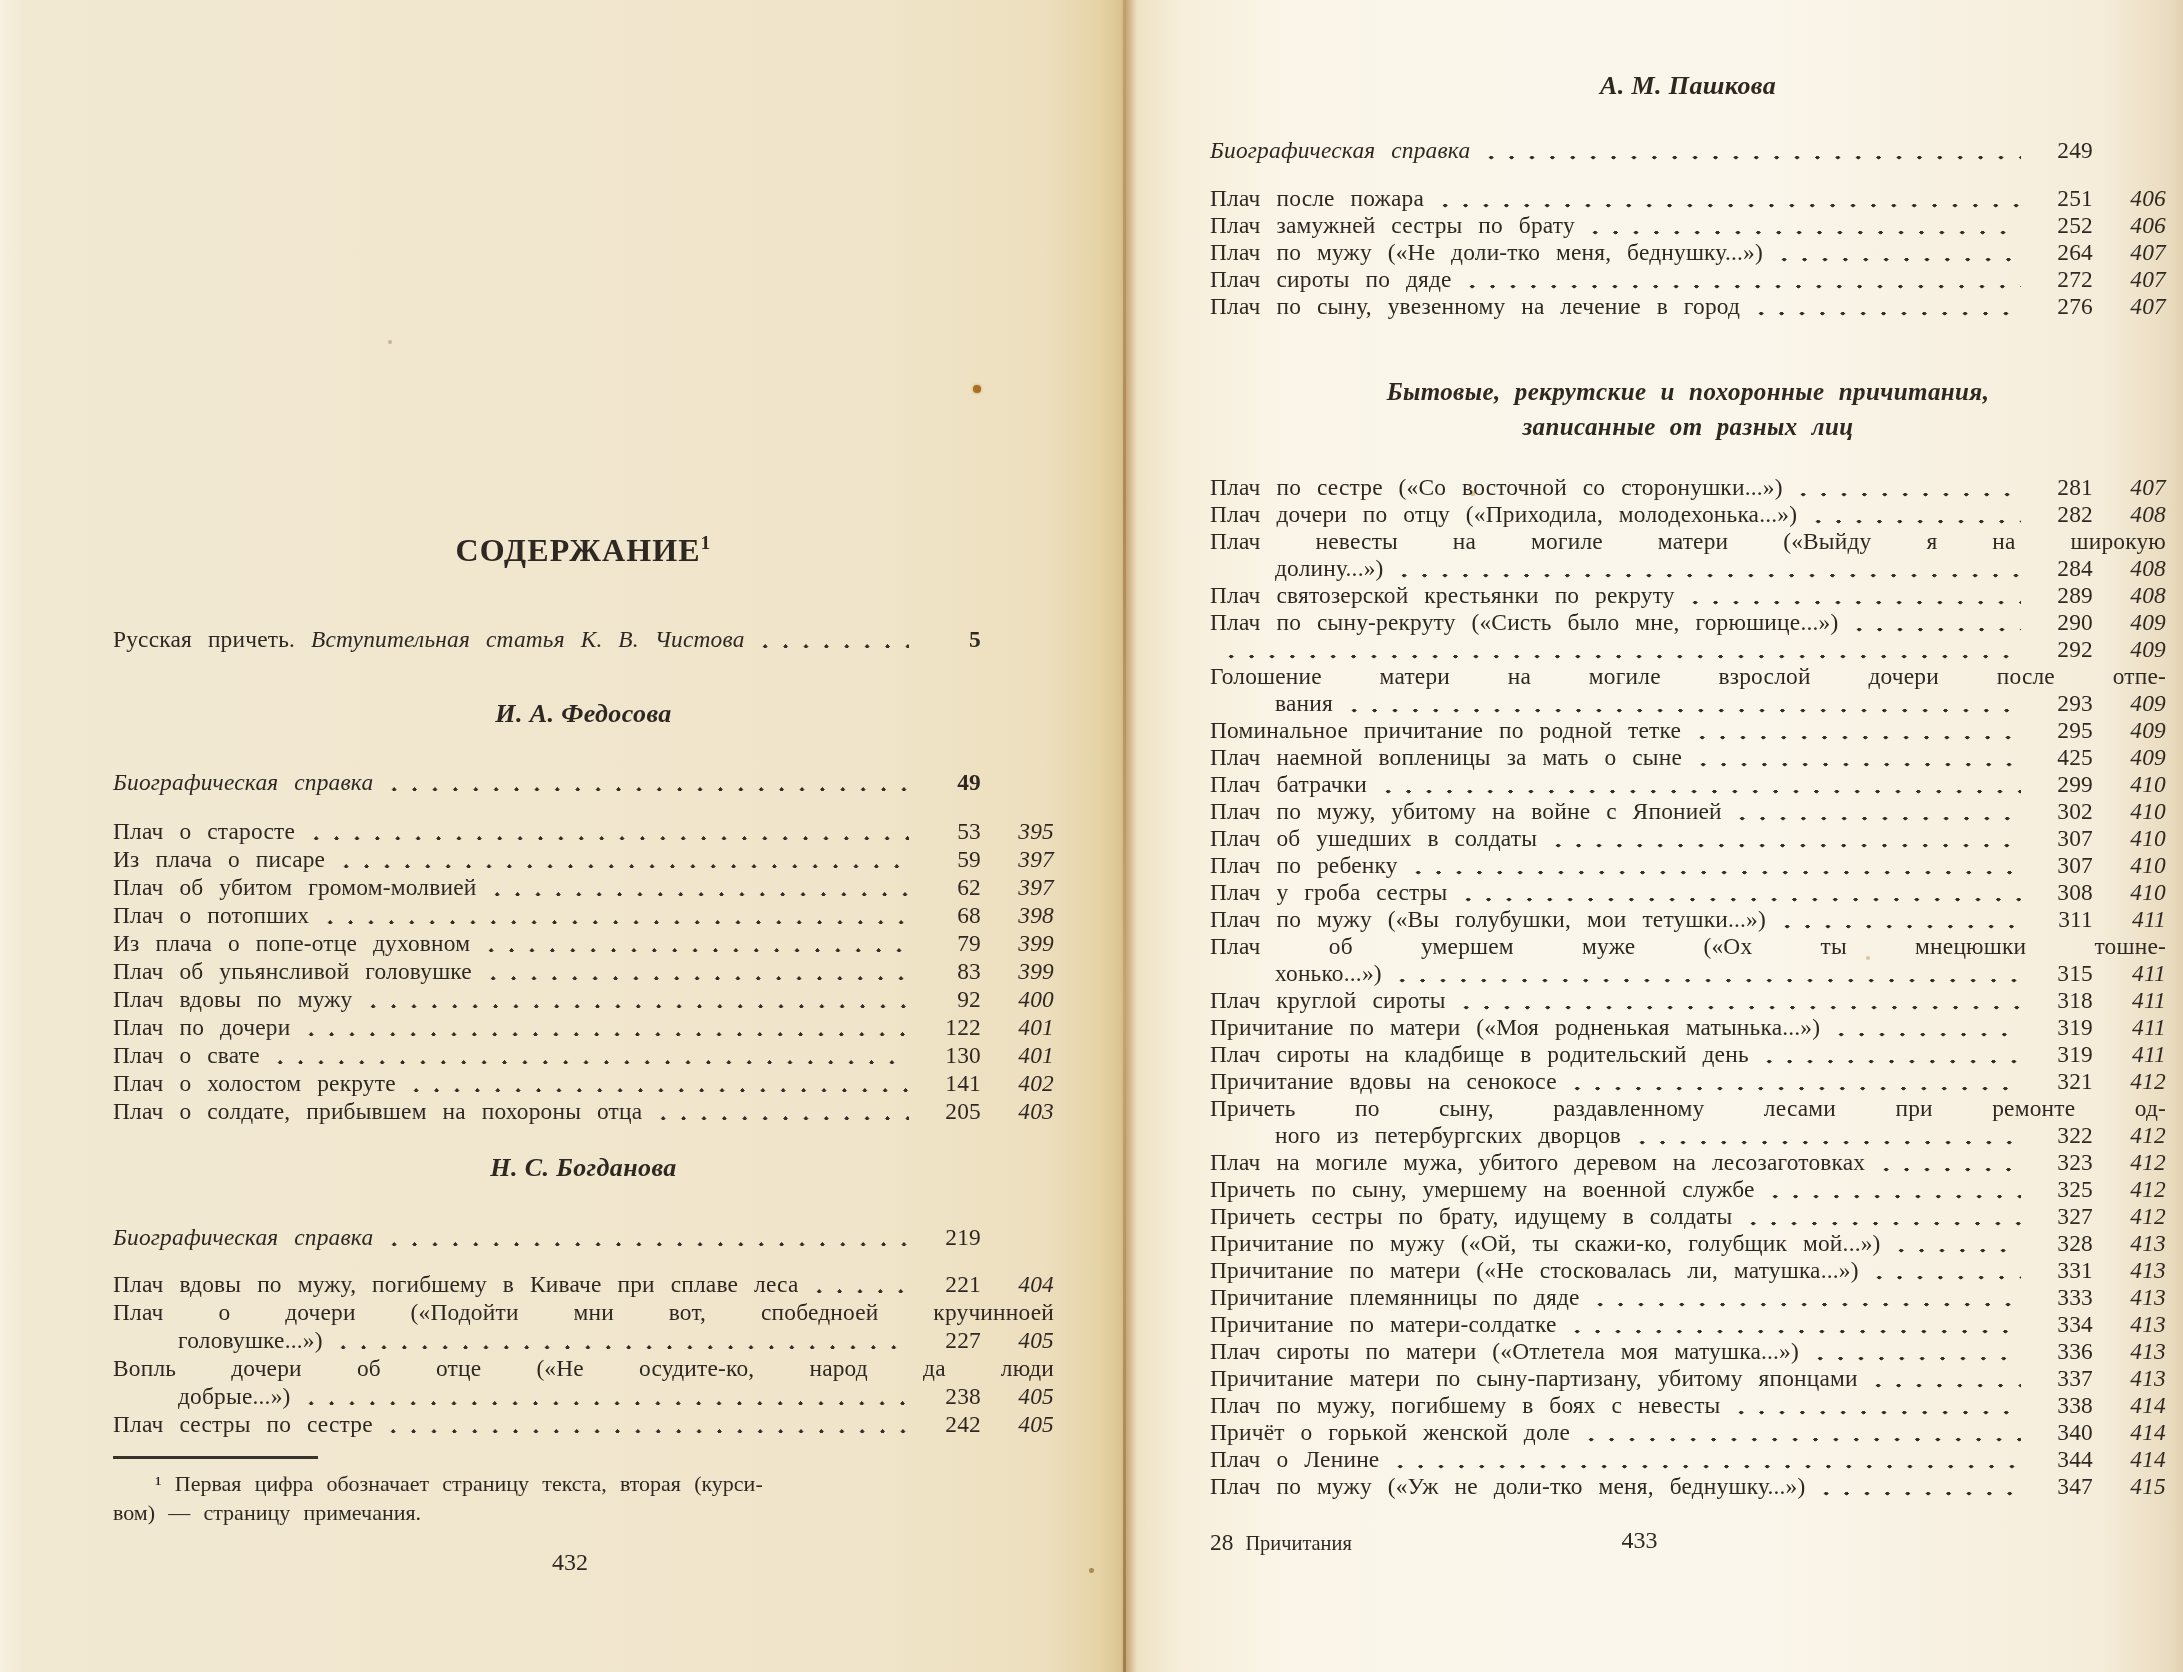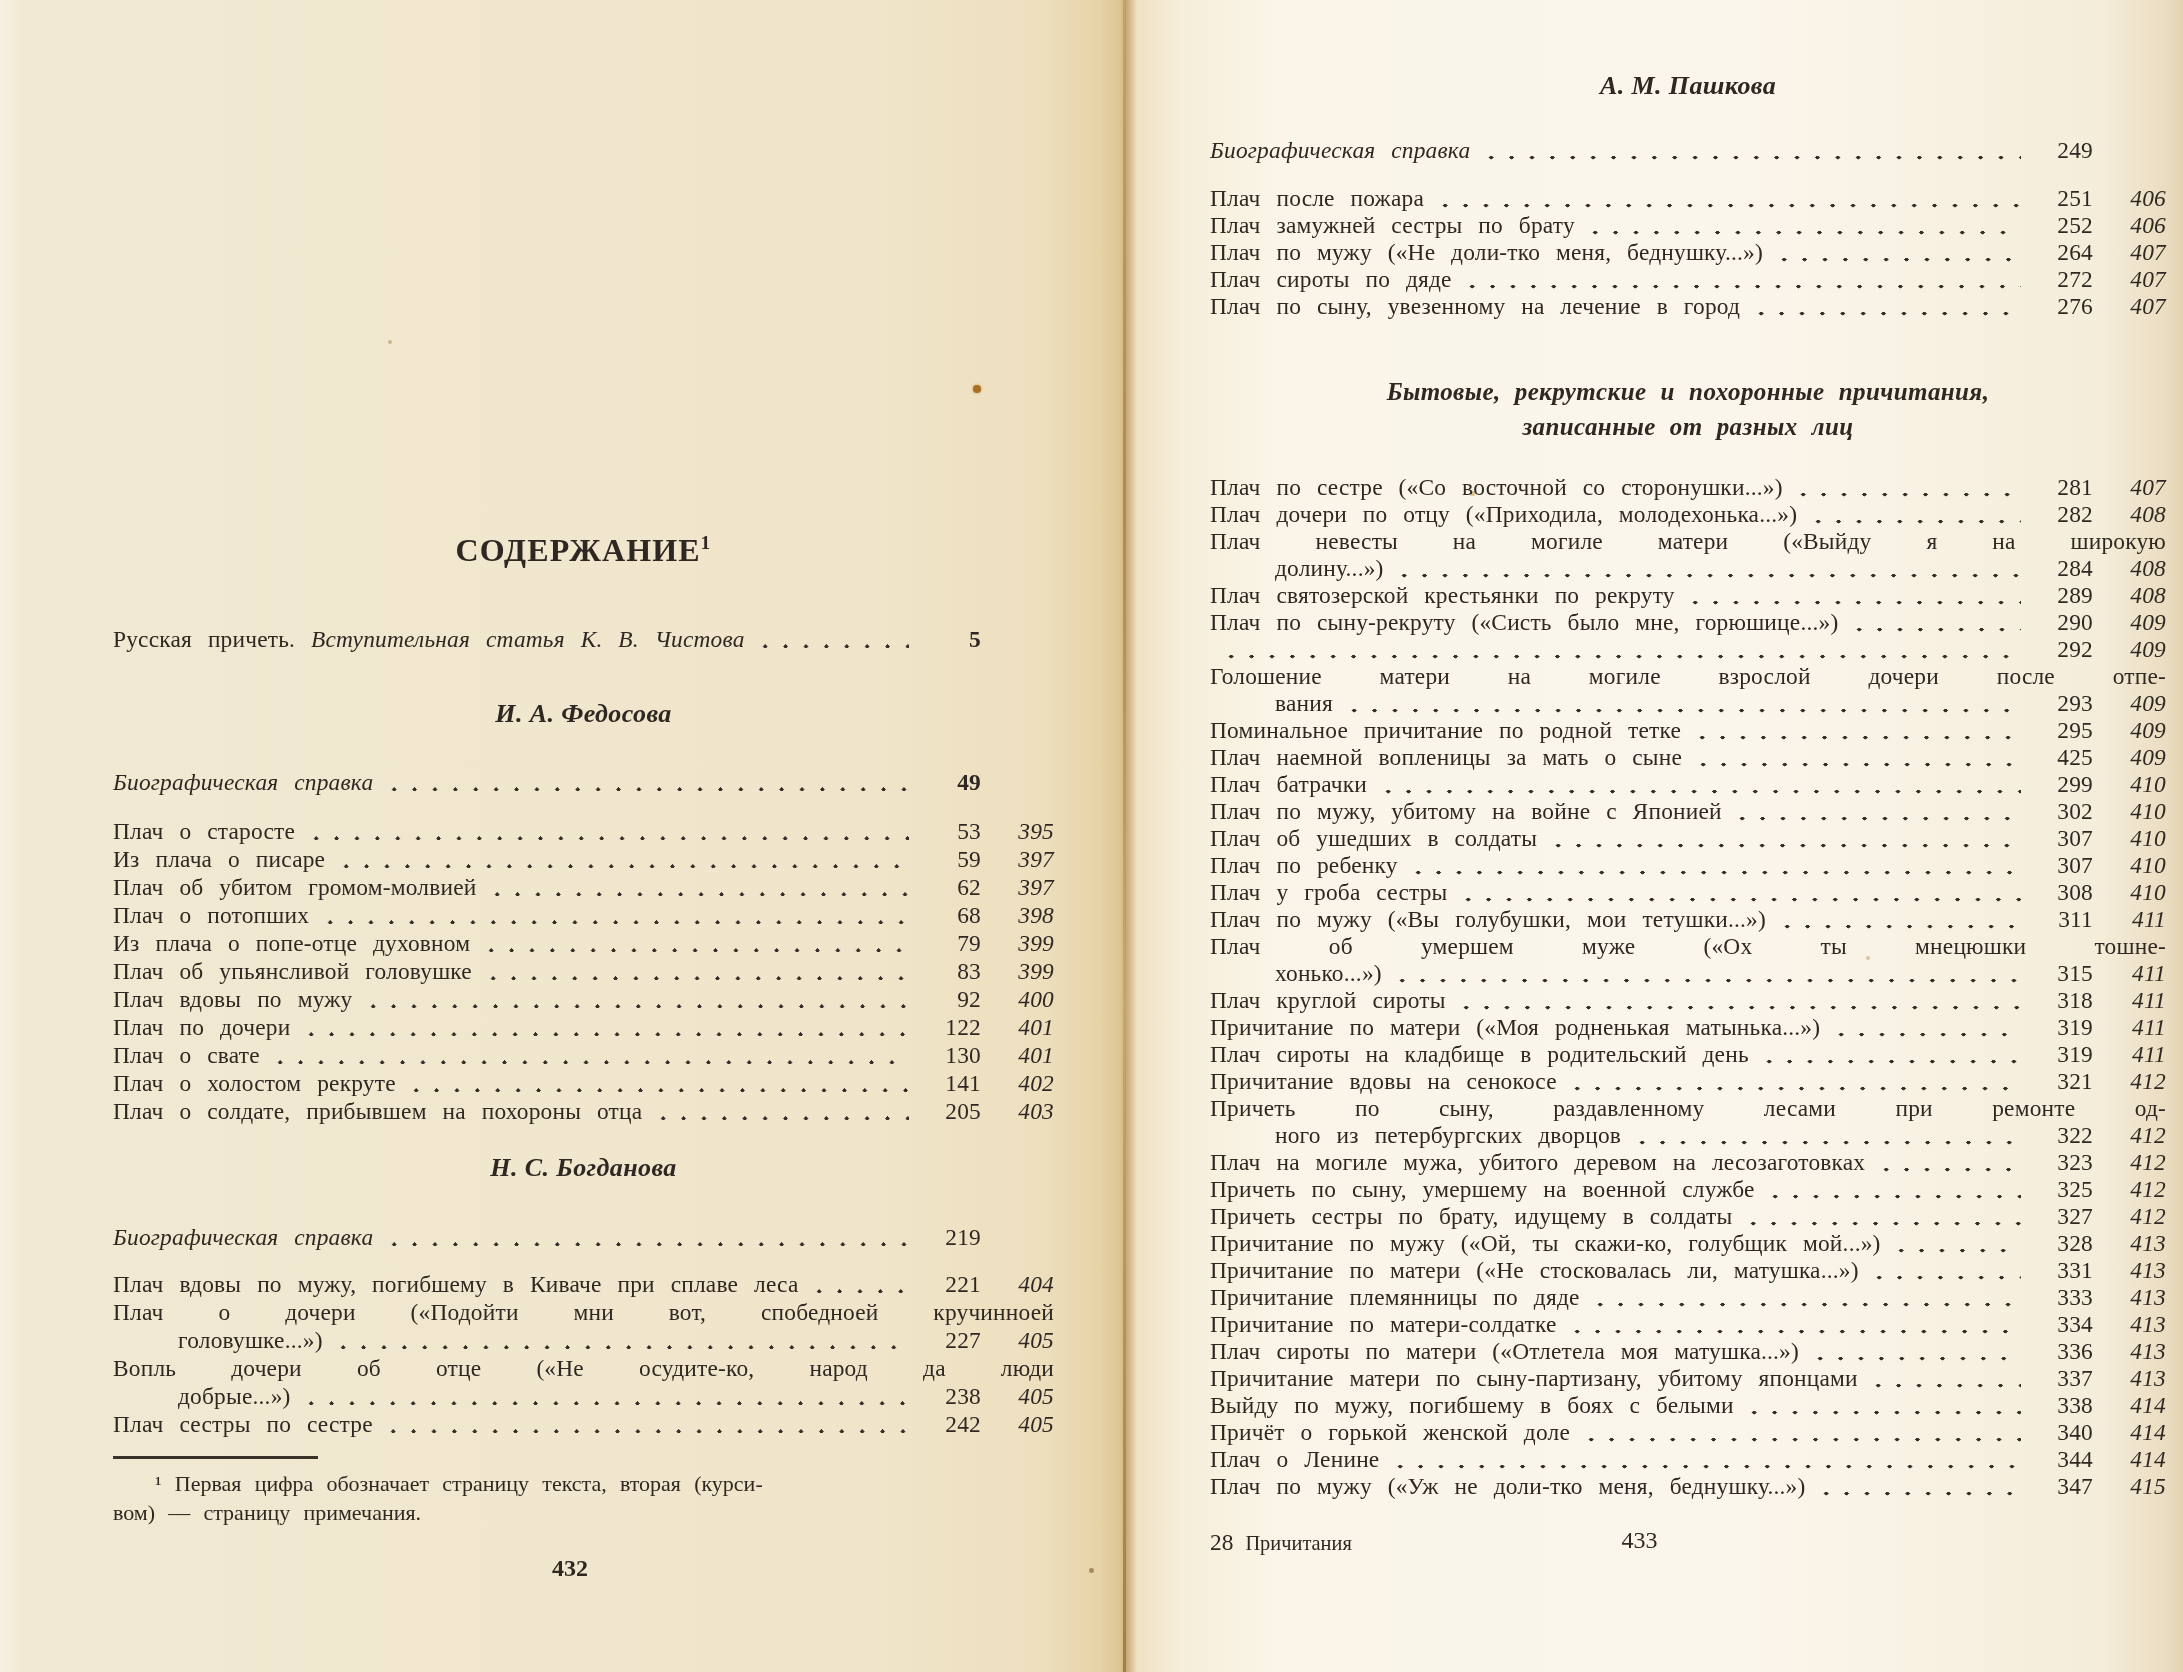--- a/index.html
+++ b/index.html
@@ -199,21 +199,21 @@
         <span class="leader"></span>
         <span class="n1">242</span>
         <span class="n2">405</span>
       </div>
     </div>
 
   <div class="fn-rule" style="margin-top:18px;"></div>
   <div class="fn-line fn-indent" style="margin-top:10.6px;">¹ Первая цифра обозначает страницу текста, вторая (курси-</div>
   <div class="fn-line">вом) — страницу примечания.</div>
 
-  <div class="center pgnum" id="pl-num" style="margin-top:26px;font-weight:bold;">432</div>
+  <div class="center pgnum" id="pl-num" style="margin-top:20px;">432</div>
 </div>
 
 <div class="page" id="page-right">
   <div class="center sec-head" style="margin-top:70px;">А. М. Пашкова</div>
 
   <div style="margin-top:35px;">
       <div class="row it">
         <span class="lbl">Биографическая справка</span>
         <span class="leader"></span>
         <span class="n1">249</span>
@@ -437,21 +437,21 @@
         <span class="n1">336</span>
         <span class="n2">413</span>
       </div>
       <div class="row">
         <span class="lbl">Причитание матери по сыну-партизану, убитому японцами</span>
         <span class="leader"></span>
         <span class="n1">337</span>
         <span class="n2">413</span>
       </div>
       <div class="row">
-        <span class="lbl">Выйду по мужу, погибшему в боях с белыми</span>
+        <span class="lbl">Плач по мужу, погибшему в боях с невесты</span>
         <span class="leader"></span>
         <span class="n1">338</span>
         <span class="n2">414</span>
       </div>
       <div class="row">
         <span class="lbl">Причёт о горькой женской доле</span>
         <span class="leader"></span>
         <span class="n1">340</span>
         <span class="n2">414</span>
       </div>

